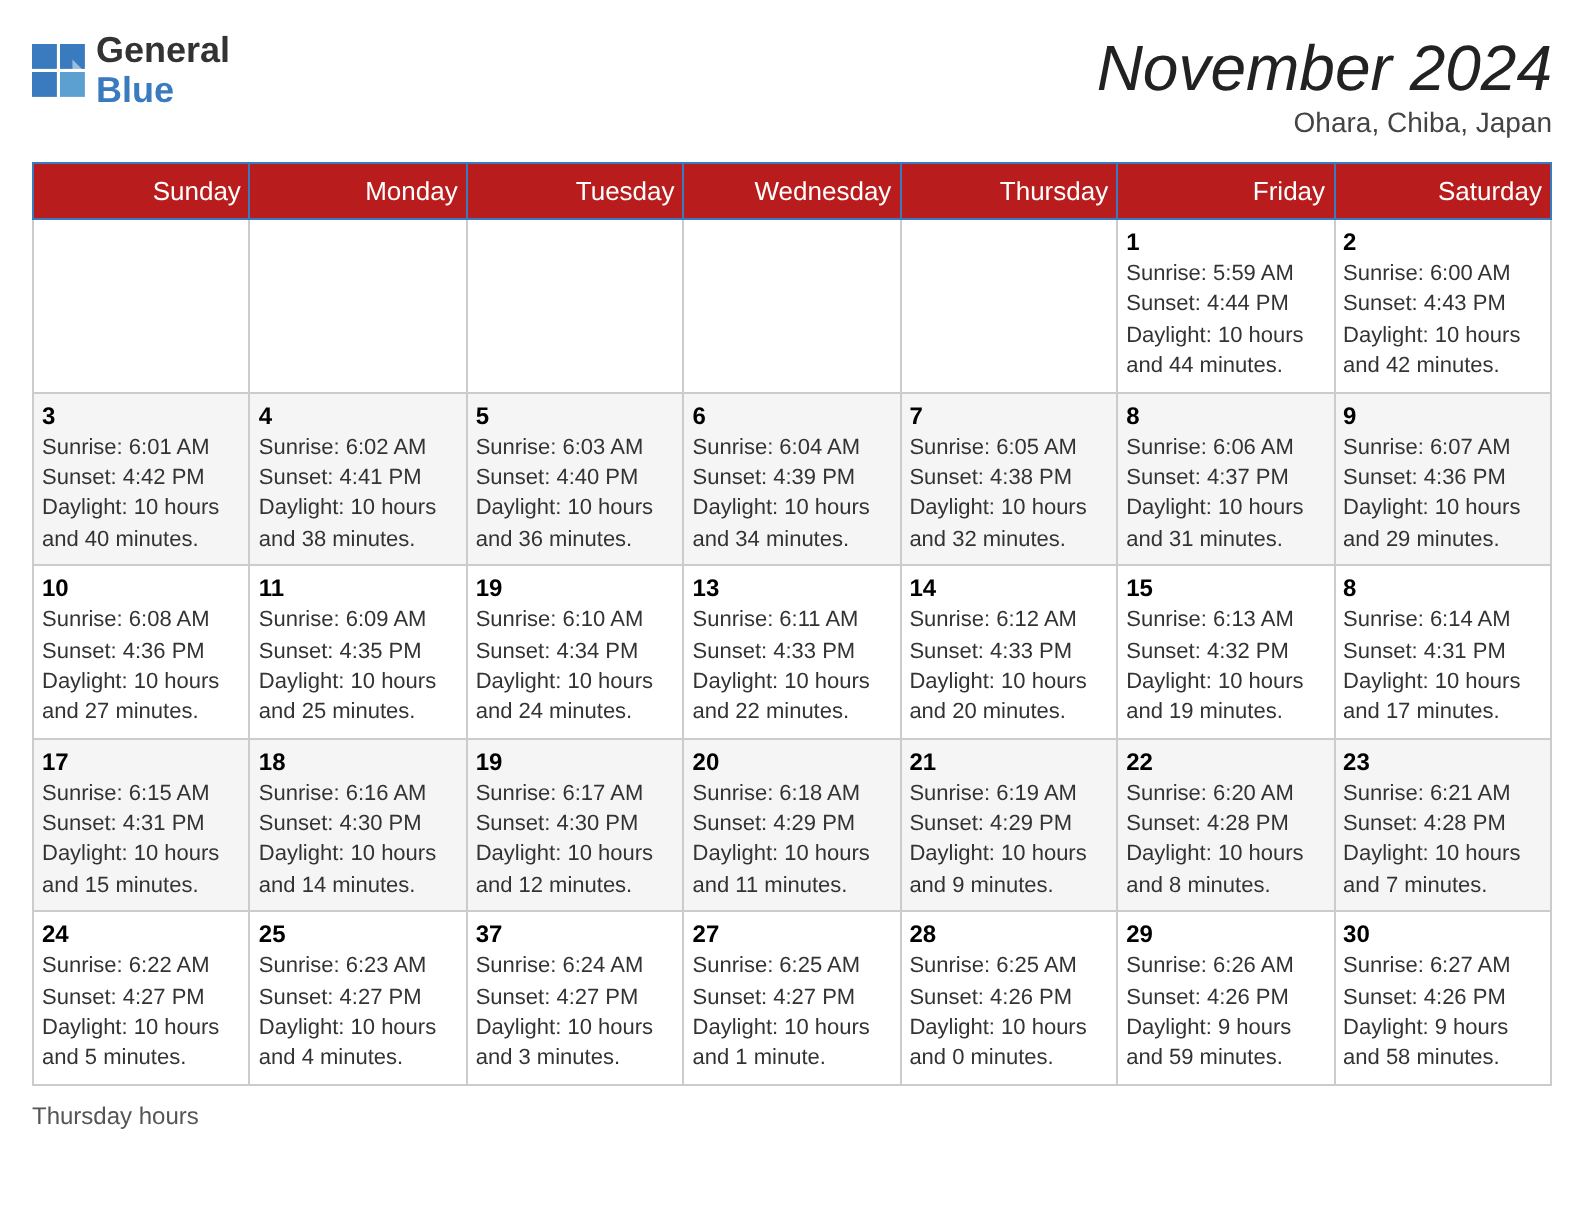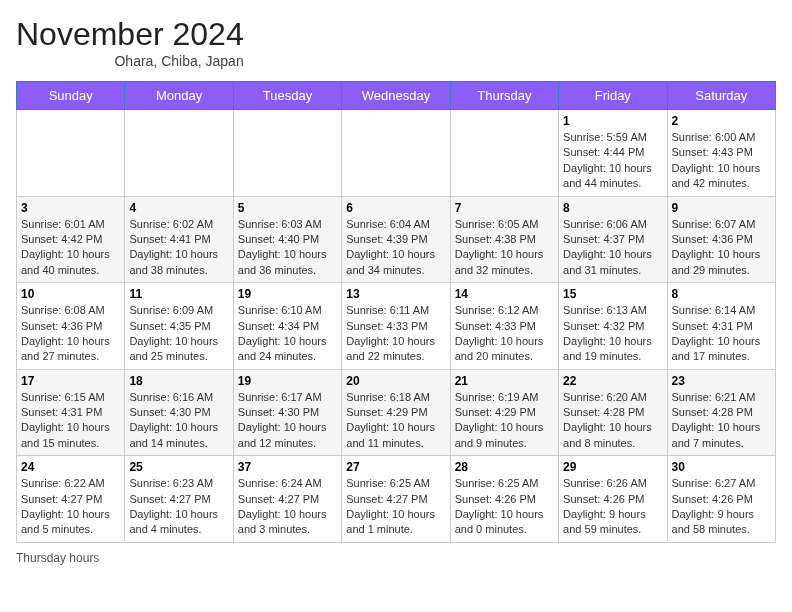--- a/index.html
+++ b/index.html
@@ -32,35 +32,36 @@
       width: 28px;
       height: 28px;
     }
     .title-block {
       text-align: right;
     }
     .month-title {
       font-size: 32px;
       font-weight: normal;
       color: #222;
+      font-style: italic;
     }
     .location {
       font-size: 14px;
       color: #444;
     }
     .calendar {
       width: 100%;
       border-collapse: collapse;
       font-size: 11px;
     }
     .calendar th {
-      background: #8b5cf6;
+      background: #b91c1c;
       color: #fff;
-      padding: 6px 14px;
-      text-align: center;
+      padding: 6px 4px;
+      text-align: right;
       font-size: 13px;
       font-weight: normal;
       border: 1px solid #3a7bbf;
     }
     .calendar td {
       border: 1px solid #ccc;
       vertical-align: top;
       padding: 4px;
       width: calc(100%/7);
       min-height: 80px;
@@ -86,20 +87,33 @@
     .footer {
       margin-top: 8px;
       font-size: 12px;
       color: #555;
     }
   </style>
 </head>
 <body>
 
 <div class="header">
+  <div class="logo">
+    <svg class="logo-icon" viewBox="0 0 36 36">
+      <rect x="0" y="0" width="16" height="16" fill="#3a7bbf"></rect>
+      <rect x="18" y="0" width="16" height="16" fill="#3a7bbf"></rect>
+      <rect x="0" y="18" width="16" height="16" fill="#3a7bbf"></rect>
+      <polygon points="18,18 34,18 34,34 18,34" fill="#5ba0d0"></polygon>
+      <polygon points="26,10 34,18 26,18" fill="#fff" opacity="0.5"></polygon>
+    </svg>
+    <div class="logo-text">
+      <span class="logo-general">General</span><br>
+      <span class="logo-blue">Blue</span>
+    </div>
+  </div>
   <div class="title-block">
     <div class="month-title">November 2024</div>
     <div class="location">Ohara, Chiba, Japan</div>
   </div>
 </div>
 
 <table class="calendar">
   <thead>
     <tr>
     <th>Sunday</th>

